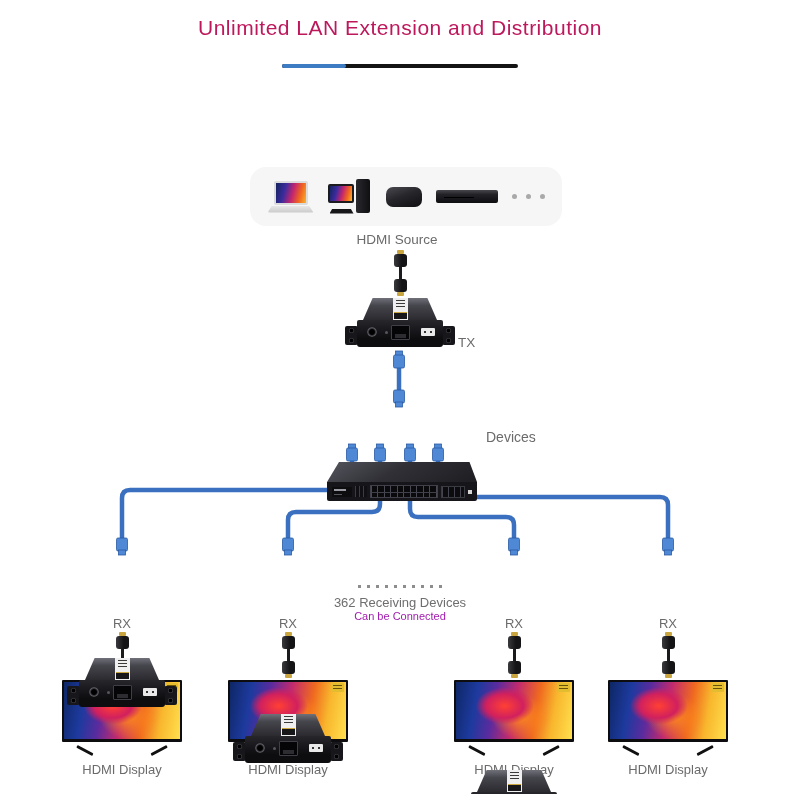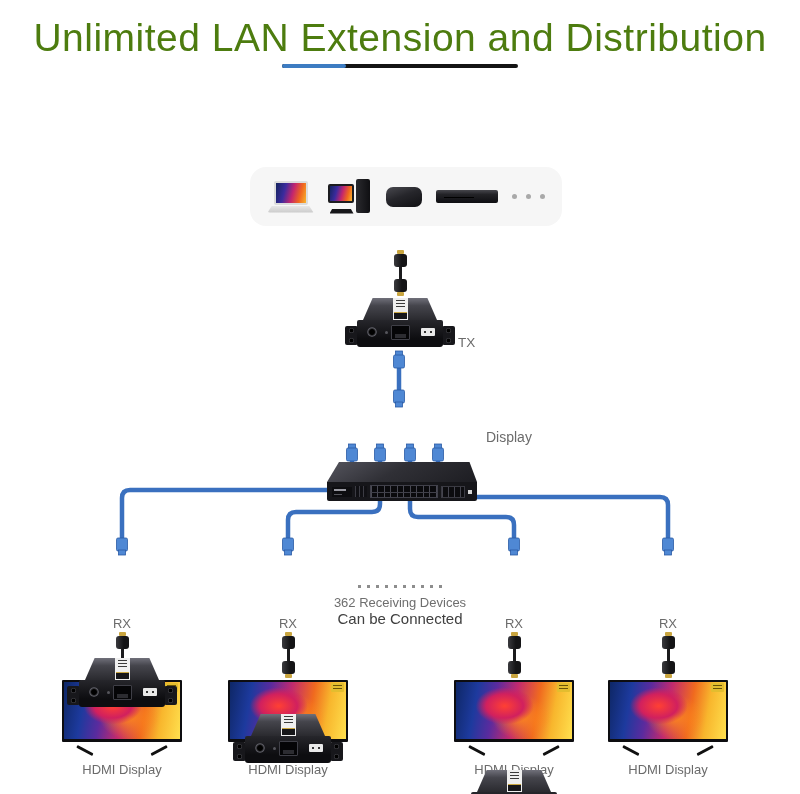--- a/index.html
+++ b/index.html
@@ -2,21 +2,21 @@
 <html><head>
 <meta charset="utf-8">
 <style>
   * { margin:0; padding:0; box-sizing:border-box; }
   html,body { background:#fff; }
   body { font-family:"Liberation Sans", sans-serif; }
   .canvas { position:relative; width:800px; height:794px; background:#fff; overflow:hidden; margin:0 auto; }
 
   
   .title { position:absolute; top:16px; left:0; right:0; text-align:center;
-           font-size:39px; font-weight:400; color:#4d7c0f; letter-spacing:.5px; }
+           font-size:21px; font-weight:400; color:#be185d; letter-spacing:.5px; }
   .divider { position:absolute; top:64px; left:282px; width:236px; height:4px; background:#141414; border-radius:2px; }
   .divider .blue { position:absolute; left:0; top:0; width:64px; height:4px; background:#3d7cc2; border-radius:2px; }
   .desc { position:absolute; top:88px; left:85px; width:630px; text-align:center;
           font-size:15.5px; line-height:20px; color:#5f5f5f; }
 
   
   .src-panel { position:absolute; top:167px; left:250px; width:312px; height:59px;
                background:#f6f6f6; border-radius:16px; display:flex; align-items:center;
                justify-content:center; gap:14px; padding:0 12px; }
   .lap { position:relative; width:46px; height:32px; }
@@ -96,21 +96,21 @@
   .lbl { position:absolute; color:#6b6b6b; }
   .tx-lbl { left:458px; top:335px; font-size:13.5px; }
   .sw-lbl { left:486px; top:429px; font-size:14px; }
   .col-lbl { text-align:center; width:120px; font-size:13px; }
 
   
   .note-dots { position:absolute; top:584px; left:355px; width:92px; height:5px;
                background-image:radial-gradient(circle,#8d8d8d 1.5px,transparent 2px);
                background-size:9px 5px; background-repeat:repeat-x; }
   .note-l1 { position:absolute; top:595px; left:320px; width:160px; text-align:center; font-size:13px; color:#6e6e6e; }
-  .note-l2 { position:absolute; top:610px; left:320px; width:160px; text-align:center; font-size:15px; color:#404040; }
+  .note-l2 { position:absolute; top:610px; left:320px; width:160px; text-align:center; font-size:11px; color:#a21caf; }
 
   
   .tv { position:absolute; width:120px; height:72px; }
   .tv .screen { position:absolute; left:0; top:0; width:120px; height:62px;
         border:2px solid #0d0d10; border-bottom-width:3px; border-radius:1px;
         background:
           radial-gradient(ellipse 32% 42% at 42% 42%, #ff4033 0%, #d1205e 50%, rgba(209,32,94,0) 78%),
           radial-gradient(ellipse 36% 55% at 56% 62%, rgba(255,140,26,.9) 0%, rgba(255,140,26,0) 70%),
           linear-gradient(100deg,#0e2766 0%,#1d3a9e 18%,#5a2b9e 33%,#c22a6e 50%,#f06a1f 68%,#f8b62d 82%,#ffe04e 100%); }
   .tv .badge { position:absolute; top:3px; right:4px; width:13px; height:9px; background:#e3bd2f; border-radius:1px; }
@@ -144,20 +144,21 @@
         <span class="kb"></span>
       </div>
     <div class="stb"></div>
     <div class="player"></div>
     <div class="dots3">
         <i></i>
         <i></i>
         <i></i>
       </div>
   </div>
+  <div class="src-label">HDMI Source</div>
 
   <div class="hdmi" style="left:393px; top:250px;">
     <span class="tip"></span>
       <span class="plug"></span>
       <span class="wire"></span>
       <span class="plug"></span>
       <span class="tip"></span>
   </div>
 
   <svg class="cables" viewBox="0 0 800 794">
@@ -212,21 +213,21 @@
   <div class="switch layer2">
     <span class="stop"></span>
     <span class="sface">
       <span class="brand"></span>
       <span class="leds"></span>
       <span class="ports"></span>
       <span class="sfp"></span>
       <span class="btn"></span>
     </span>
   </div>
-  <div class="lbl sw-lbl">Display</div>
+  <div class="lbl sw-lbl">Devices</div>
 
   <div class="note-dots"></div>
   <div class="note-l1">362 Receiving Devices</div>
   <div class="note-l2">Can be Connected</div>
 
   <div class="dev layer2" style="left:76px; top:560px;">
     <span class="ear l"></span>
       <span class="ear r"></span>
     <span class="top"></span>
       <span class="stripe"></span>

